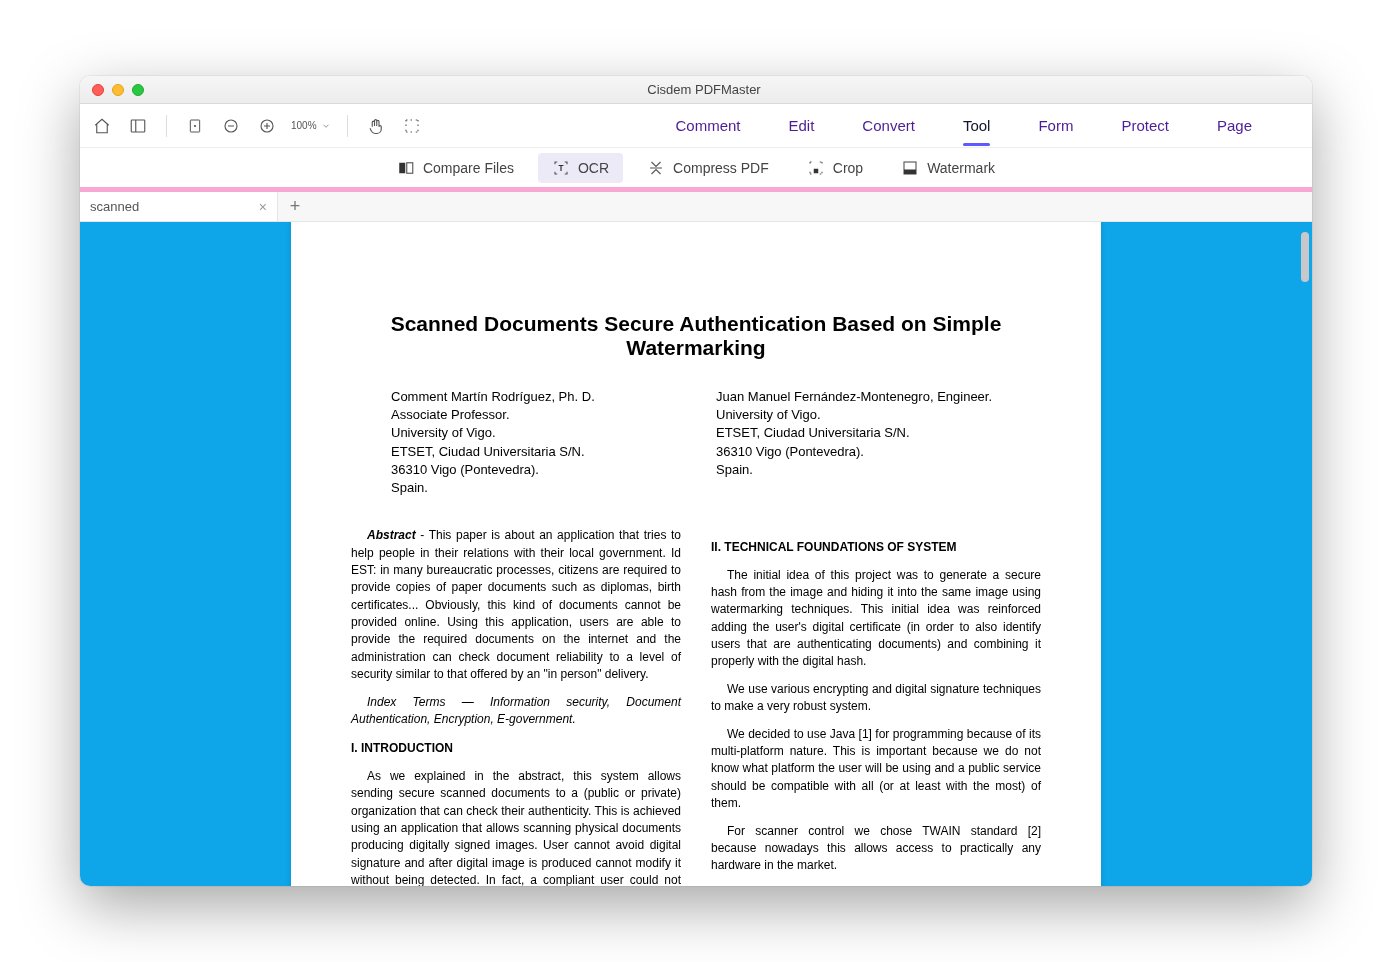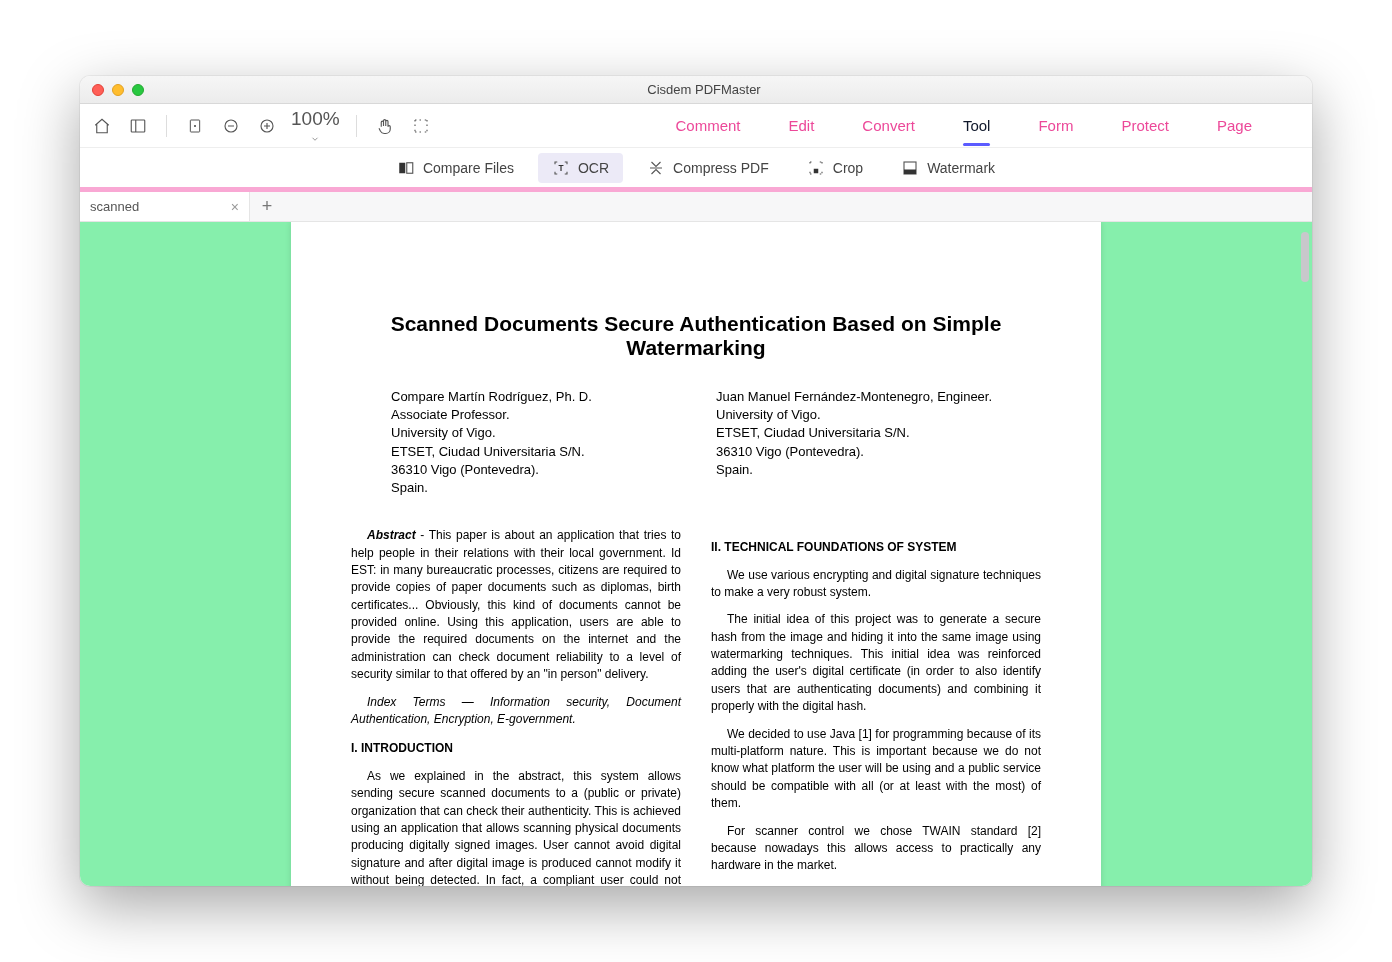--- a/index.html
+++ b/index.html
@@ -46,54 +46,54 @@
     align-items:center;
     border-bottom:1px solid #eee;
     padding: 0 6px;
   }
   .tb-left { display:flex; align-items:center; gap:4px; }
   .iconbtn {
     width:32px; height:32px; display:flex; align-items:center; justify-content:center;
     color:#555; border-radius:4px; cursor:pointer;
   }
   .sep { width:1px; height:22px; background:#ddd; margin:0 8px; }
-  .zoomlabel { font-size:19px; color:#555; display:flex; align-items:center; gap:4px; margin:0 4px; cursor:pointer;flex-direction:column;}
+  .zoomlabel { font-size:10px; color:#555; display:flex; align-items:center; gap:4px; margin:0 4px; cursor:pointer;}
   .menus { margin-left:auto; display:flex; gap:0; padding-right:30px; }
   .menuitem {
     padding: 6px 24px;
-    font-size:15px; color:#ec4899; cursor:pointer; position:relative;
+    font-size:15px; color:#4c1d95; cursor:pointer; position:relative;
   }
   .menuitem.active { color:#0f172a; }
   .menuitem.active::after {
     content:""; position:absolute; left:24px; right:24px; bottom:-6px; height:3px; background:#5b5bff; border-radius:2px;
   }
   .subtoolbar {
     height:44px; display:flex; align-items:center; justify-content:center; gap:10px;
     border-bottom:5px solid #f9a8d4;
   }
   .subbtn {
     display:flex; align-items:center; gap:8px; padding:6px 14px; border-radius:4px;
     font-size:14px; color:#444; cursor:pointer;
   }
   .subbtn.selected { background:#eceaf7; }
   .subicon { width:18px; height:18px; display:flex; align-items:center; justify-content:center; }
   .tabbar {
     height:30px; background:#f7f7f8; border-bottom:1px solid #e5e5e5;
     display:flex; align-items:stretch;
   }
   .doctab {
-    width:170px; background:#fff; border-right:1px solid #e5e5e5;
+    width:198px; background:#fff; border-right:1px solid #e5e5e5;
     display:flex; align-items:center; padding:0 10px; font-size:13px; color:#555;
     position:relative;
     justify-content:flex-end;
   }
   .doctab .close { margin-left:auto; color:#999; cursor:pointer; font-size:14px; }
   .addtab { width:34px; display:flex; align-items:center; justify-content:center; color:#777; cursor:pointer; font-size:18px;}
   .workarea {
-    flex:1; background:#86efac; overflow:hidden; position:relative;
+    flex:1; background:#0ea5e9; overflow:hidden; position:relative;
   }
   .workarea-scroll { overflow-y:auto; height:100%; }
   .page {
     width:810px; margin: 0 auto;
     background:#fff; box-shadow:0 0 6px rgba(0,0,0,0.12);
     padding: 90px 60px 40px;
     min-height:900px;
   }
   .paper-title {
     font-size:21px; font-weight:700; color:#000; text-align:center; margin-bottom:28px;
@@ -244,21 +244,21 @@
     </div>
     <div class="addtab">+</div>
   </div>
 
   <div class="workarea">
     <div class="workarea-scroll">
       <div class="page">
         <div class="paper-title">Scanned Documents Secure Authentication Based on Simple Watermarking</div>
         <div class="authors-row">
           <div class="author-block">
-            <div>Compare Martín Rodríguez, Ph. D.</div>
+            <div>Comment Martín Rodríguez, Ph. D.</div>
             <div>Associate Professor.</div>
             <div>University of Vigo.</div>
             <div>ETSET, Ciudad Universitaria S/N.</div>
             <div>36310 Vigo (Pontevedra).</div>
             <div>Spain.</div>
           </div>
           <div class="author-block">
             <div>Juan Manuel Fernández-Montenegro, Engineer.</div>
             <div>University of Vigo.</div>
             <div>ETSET, Ciudad Universitaria S/N.</div>
@@ -269,22 +269,22 @@
         <div class="columns">
           <div class="col">
             <p class="indent"><span class="abstract-label">Abstract</span><span> - This paper is about an application that tries to help people in their relations with their local government. Id EST: in many bureaucratic processes, citizens are required to provide copies of paper documents such as diplomas, birth certificates... Obviously, this kind of documents cannot be provided online. Using this application, users are able to provide the required documents on the internet and the administration can check document reliability to a level of security similar to that offered by an "in person" delivery.</span></p>
             <p class="indent"><span class="indexterms-label">Index Terms — Information security, Document Authentication, Encryption, E-government.</span></p>
             <div class="section-head">I.    INTRODUCTION</div>
             <p class="indent">As we explained in the abstract, this system allows sending secure scanned documents to a (public or private) organization that can check their authenticity. This is achieved using an application that allows scanning physical documents producing digitally signed images. User cannot avoid digital signature and after digital image is produced cannot modify it without being detected. In fact, a compliant user could not know that their images are being signed, being this a reasonably transparent system.</p>
 
           </div>
           <div class="col">
             <div class="section-head">II.    TECHNICAL FOUNDATIONS OF SYSTEM</div>
+            <p class="indent">The initial idea of this project was to generate a secure hash from the image and hiding it into the same image using watermarking techniques. This initial idea was reinforced adding the user's digital certificate (in order to also identify users that are authenticating documents) and combining it properly with the digital hash.</p>
             <p class="indent">We use various encrypting and digital signature techniques to make a very robust system.</p>
-            <p class="indent">The initial idea of this project was to generate a secure hash from the image and hiding it into the same image using watermarking techniques. This initial idea was reinforced adding the user's digital certificate (in order to also identify users that are authenticating documents) and combining it properly with the digital hash.</p>
             <p class="indent">We decided to use Java [1] for programming because of its multi-platform nature. This is important because we do not know what platform the user will be using and a public service should be compatible with all (or at least with the most) of them.</p>
             <p class="indent">For scanner control we chose TWAIN standard [2] because nowadays this allows access to practically any hardware in the market.</p>
 
           </div>
         </div>
       </div>
     </div>
     <div class="scrollbar-fake"></div>
   </div>
 

